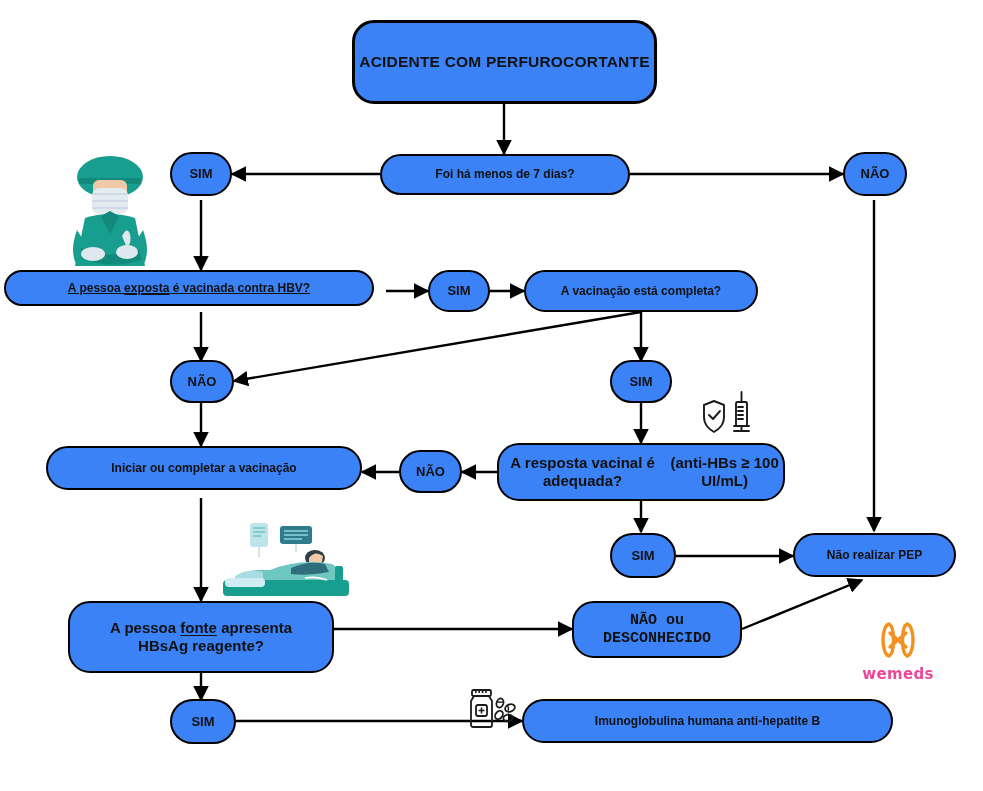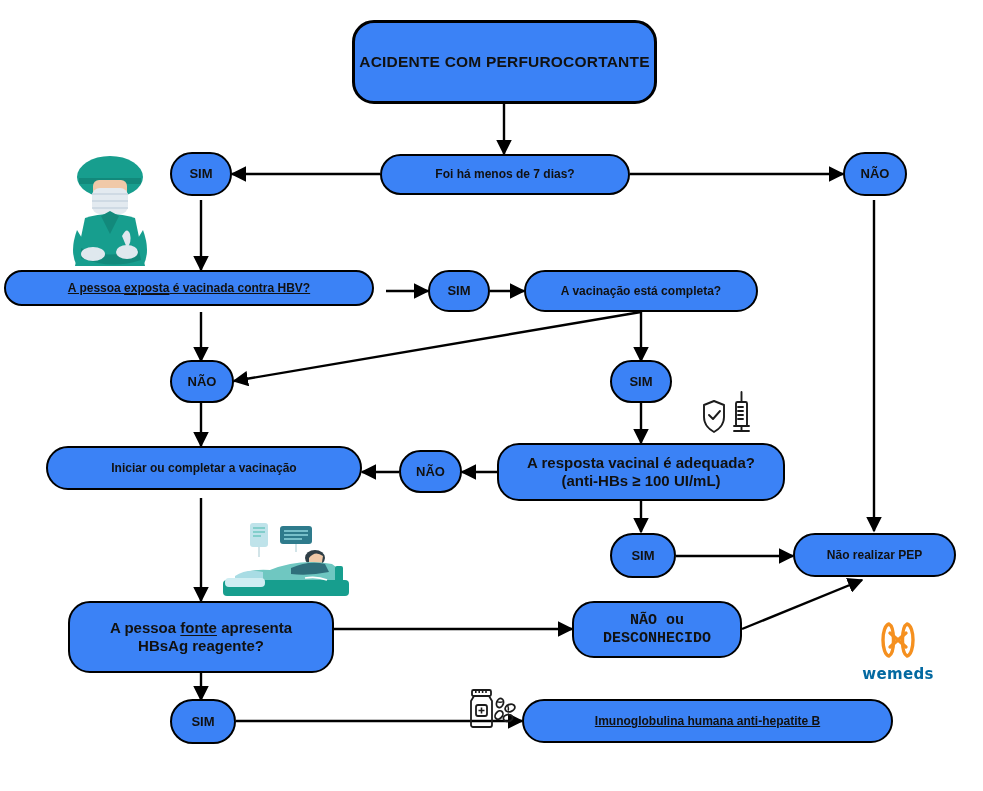--- a/index.html
+++ b/index.html
@@ -23,21 +23,21 @@
   .node.big{font-size:12px;}
   .node.lbl{font-size:13px;border-width:2.4px;}
   .node.title{font-size:15.5px;border-width:3.4px;letter-spacing:.2px;}
   .node.two{font-size:15px;}
   u{text-decoration:underline;text-underline-offset:2px;}
 
   .art{position:absolute;z-index:2;}
   .logo{position:absolute;z-index:4;text-align:center;}
   .logo .word{
     font-family:"DejaVu Sans",sans-serif;font-size:15px;font-weight:bold;
-    color:#0369a1;letter-spacing:.3px;margin-top:1px;
+    color:#ec4899;letter-spacing:.3px;margin-top:1px;
   }
 </style>
 </head>
 <body>
 
 <div id="canvas">
 
   <svg class="edges" viewBox="0 0 983 791">
     <defs>
       <marker id="ah" viewBox="0 0 10 10" refX="9" refY="5" markerWidth="6.5" markerHeight="6.5" orient="auto-start-reverse">
@@ -181,21 +181,21 @@
   </div>
 
   <div class="node pill lbl" style="left:170px;top:360px;width:64px;height:43px;">
     <span>NÃO</span>
   </div>
 
   <div class="node pill lbl" style="left:610px;top:360px;width:62px;height:43px;">
     <span>SIM</span>
   </div>
 
-  <div class="node rrect two" style="left:497px;top:443px;width:288px;height:58px;flex-direction:column;">
+  <div class="node rrect two" style="left:497px;top:443px;width:288px;height:58px;flex-direction:row;">
     <span>A resposta vacinal é adequada?</span>
     <span>(anti-HBs ≥ 100 UI/mL)</span>
   </div>
 
   <div class="node pill lbl" style="left:399px;top:450px;width:63px;height:43px;">
     <span>NÃO</span>
   </div>
 
   <div class="node pill big" style="left:46px;top:446px;width:316px;height:44px;">
     <span>Iniciar ou completar a vacinação</span>
@@ -216,21 +216,21 @@
 
   <div class="node rrect two" style="left:572px;top:601px;width:170px;height:57px;flex-direction:column;font-family:Liberation Mono, monospace;">
     <span>NÃO ou</span>
     <span>DESCONHECIDO</span>
   </div>
 
   <div class="node pill lbl" style="left:170px;top:699px;width:66px;height:45px;">
     <span>SIM</span>
   </div>
 
-  <div class="node pill big" style="left:522px;top:699px;width:371px;height:44px;text-decoration:underline;">
+  <div class="node pill big" style="left:522px;top:699px;width:371px;height:44px;">
     <span>Imunoglobulina humana anti-hepatite B</span>
   </div>
 
   <div class="logo" style="left:846px;top:620px;width:104px;">
     <svg width="44" height="40" viewBox="0 0 44 40">
       <g fill="none" stroke="#F5901F" stroke-width="3.4" stroke-linejoin="round" stroke-linecap="round">
         <path d="M13 4 C5 6 5 34 13 36 C19 33 19 7 13 4 Z"></path>
         <path d="M31 4 C39 6 39 34 31 36 C25 33 25 7 31 4 Z"></path>
         <path d="M14 13 L30 27 M30 13 L14 27"></path>
       </g>

